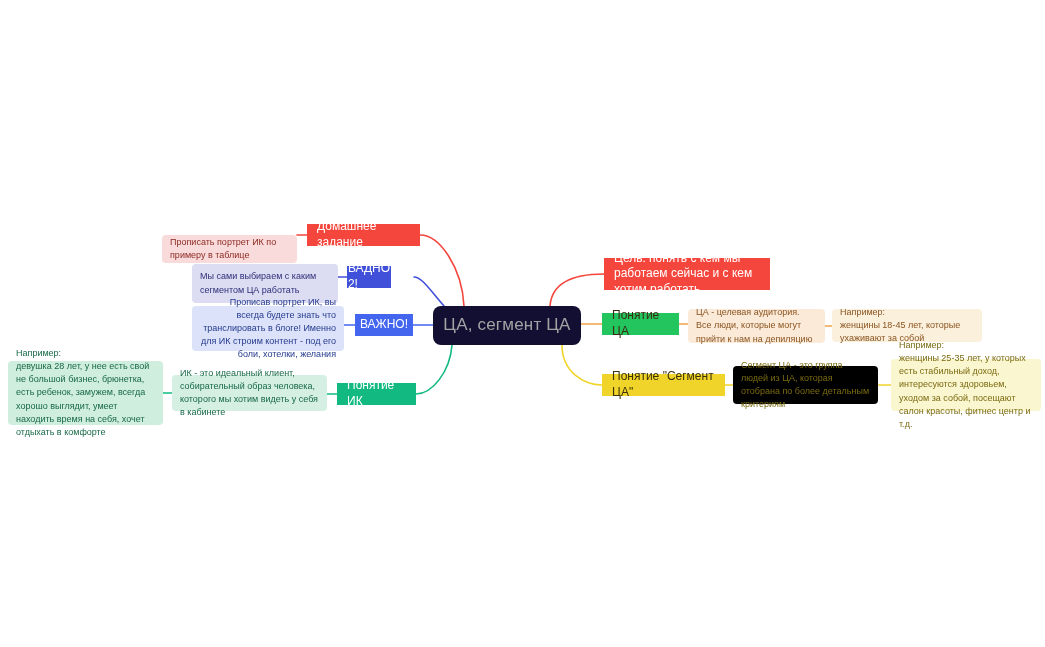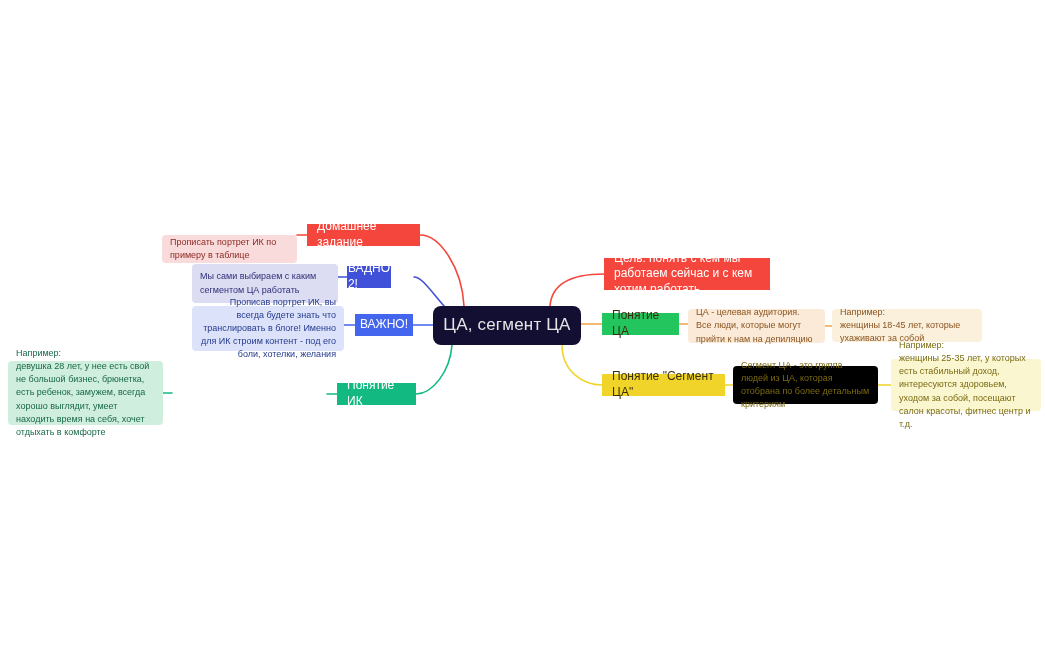--- a/index.html
+++ b/index.html
@@ -32,21 +32,21 @@
     box-sizing: border-box;
     border-radius: 6px;
     display: flex;
     align-items: center;
     line-height: 1.3;
   }
 
   
   .root {
     background: #120F33;
-    color: #e5e5e5;
+    color: #a3a3a3;
     font-size: 17px;
     border-radius: 8px;
     justify-content: center;
     letter-spacing: 0.2px;
   }
 
   
   .lvl1 {
     font-size: 12px;
     padding: 5px 10px;
@@ -130,20 +130,23 @@
   <div class="node lvl1 blue" id="node-vazhno" style="left: 355px; top: 314px; width: 58px; height: 22px;">
     <span class="lvl1-text">ВАЖНО!</span>
   </div>
   <div class="node leaf blue-l" id="node-vazhno-note" style="left: 192px; top: 306px; width: 152px; height: 45px;">
     <span class="leaf-text">Прописав портрет ИК, вы всегда будете знать что транслировать в блоге! Именно для ИК строим контент - под его боли, хотелки, желания</span>
   </div>
 
   <div class="node lvl1 green" id="node-ponyatie-ik" style="left: 337px; top: 383px; width: 79px; height: 22px;">
     <span class="lvl1-text">Понятие ИК</span>
   </div>
+  <div class="node leaf green-l" id="node-ik-def" style="left: 172px; top: 375px; width: 155px; height: 36px;">
+    <span class="leaf-text">ИК - это идеальный клиент, собирательный образ человека, которого мы хотим видеть у себя в кабинете</span>
+  </div>
   <div class="node leaf mint-l" id="node-ik-example" style="left: 8px; top: 361px; width: 155px; height: 64px;">
     <span class="leaf-text">Например:
 девушка 28 лет, у нее есть свой не большой бизнес, брюнетка, есть ребенок, замужем, всегда хорошо выглядит, умеет находить время на себя, хочет отдыхать в комфорте</span>
   </div>
 
   <div class="node lvl1 red" id="node-goal" style="white-space: normal; left: 604px; top: 258px; width: 166px; height: 32px;">
     <span class="lvl1-text">Цель: понять с кем мы работаем сейчас и с кем хотим работать</span>
   </div>
 
   <div class="node lvl1 orange" id="node-ponyatie-ca" style="left: 602px; top: 313px; width: 77px; height: 22px;">

